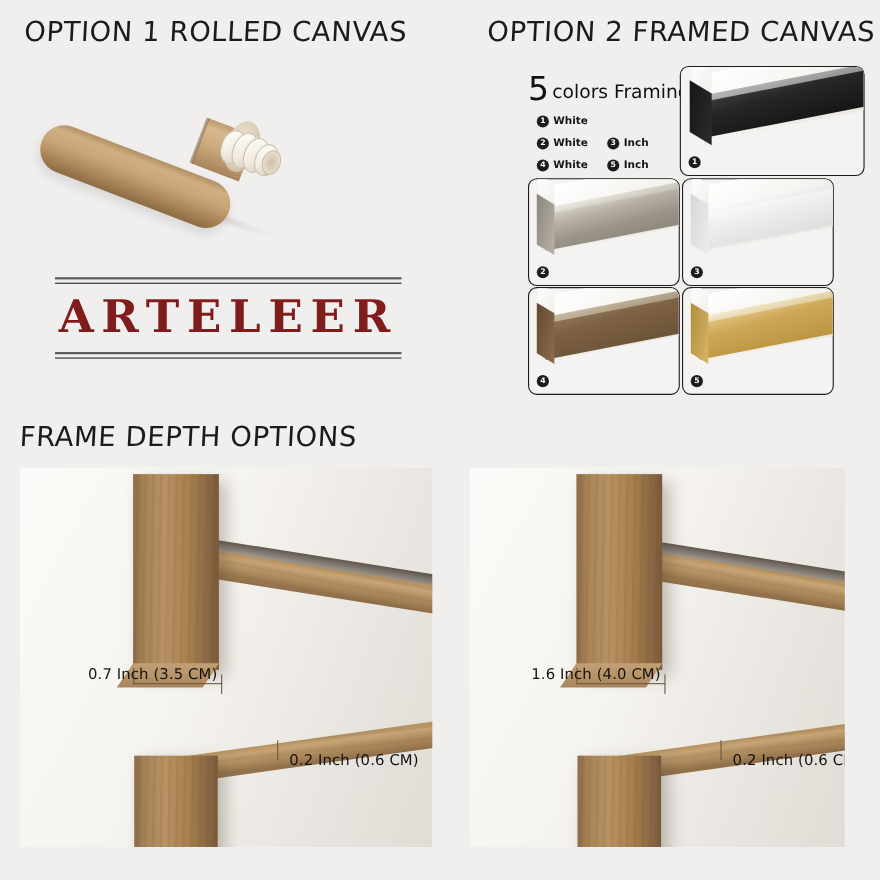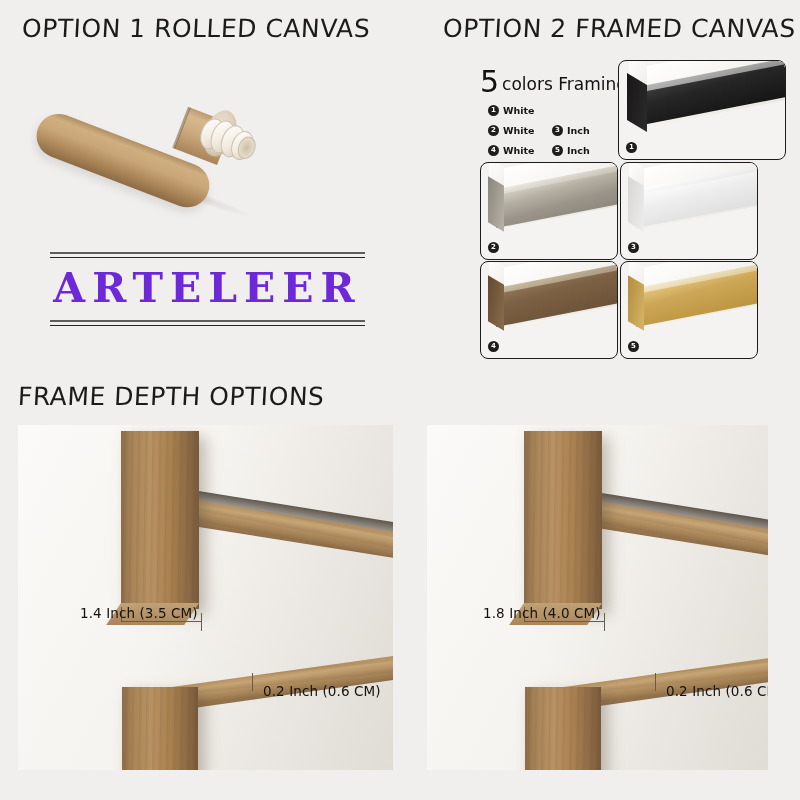--- a/index.html
+++ b/index.html
@@ -122,21 +122,21 @@
   }
   .logo-rule-top:after, .logo-rule-bot:after {
     content: "";
     position: absolute; left: 0; right: 0; top: 5px;
     height: 1px; background: #262626;
   }
   .logo-word {
     font-family: "DejaVu Serif", serif;
     font-weight: 700;
     font-size: 41px;
-    color: #6d28d9;
+    color: #7f1d1d;
     letter-spacing: 7px;
     text-align: center;
     padding: 9px 0 11px 0;
     line-height: 1;
   }
 
   
   .framing-panel {
     position: absolute;
     left: 470px; top: 58px;
@@ -477,21 +477,21 @@
       <div class="rail-grain"></div>
     </div>
 
     <div class="stile" style="left:103px; top:6px; height:178px;">
       <div class="stile-grain"></div>
     </div>
 
     <div class="dim-line" style="left:103px; top:196px; width:81px;"></div>
     <div class="dim-tick" style="left:103px; top:182px; height:15px;"></div>
     <div class="dim-tick" style="left:183px; top:188px; height:18px;"></div>
-    <div class="dim-label" style="left:62px; top:180px;">1.4 Inch (3.5 CM)</div>
+    <div class="dim-label" style="left:62px; top:180px;">0.7 Inch (3.5 CM)</div>
 
     <div class="rail" style="left:120px; top:248px; width:268px; height:24px; transform:skewY(-8deg);">
       <div class="rail-grain"></div>
     </div>
     <div class="stile" style="left:104px; top:262px; height:92px; width:76px;">
       <div class="stile-grain"></div>
     </div>
 
     <div class="dim-tick" style="left:234px; top:248px; height:18px;"></div>
     <div class="dim-label" style="left:245px; top:258px;">0.2 Inch (0.6 CM)</div>
@@ -505,21 +505,21 @@
       <div class="rail-grain"></div>
     </div>
 
     <div class="stile" style="left:97px; top:6px; height:178px;">
       <div class="stile-grain"></div>
     </div>
 
     <div class="dim-line" style="left:97px; top:196px; width:81px;"></div>
     <div class="dim-tick" style="left:97px; top:182px; height:15px;"></div>
     <div class="dim-tick" style="left:177px; top:188px; height:18px;"></div>
-    <div class="dim-label" style="left:56px; top:180px;">1.8 Inch (4.0 CM)</div>
+    <div class="dim-label" style="left:56px; top:180px;">1.6 Inch (4.0 CM)</div>
 
     <div class="rail" style="left:114px; top:248px; width:244px; height:24px; transform:skewY(-8deg);">
       <div class="rail-grain"></div>
     </div>
     <div class="stile" style="left:98px; top:262px; height:92px; width:76px;">
       <div class="stile-grain"></div>
     </div>
 
     <div class="dim-tick" style="left:228px; top:248px; height:18px;"></div>
     <div class="dim-label" style="left:239px; top:258px;">0.2 Inch (0.6 CM)</div>

